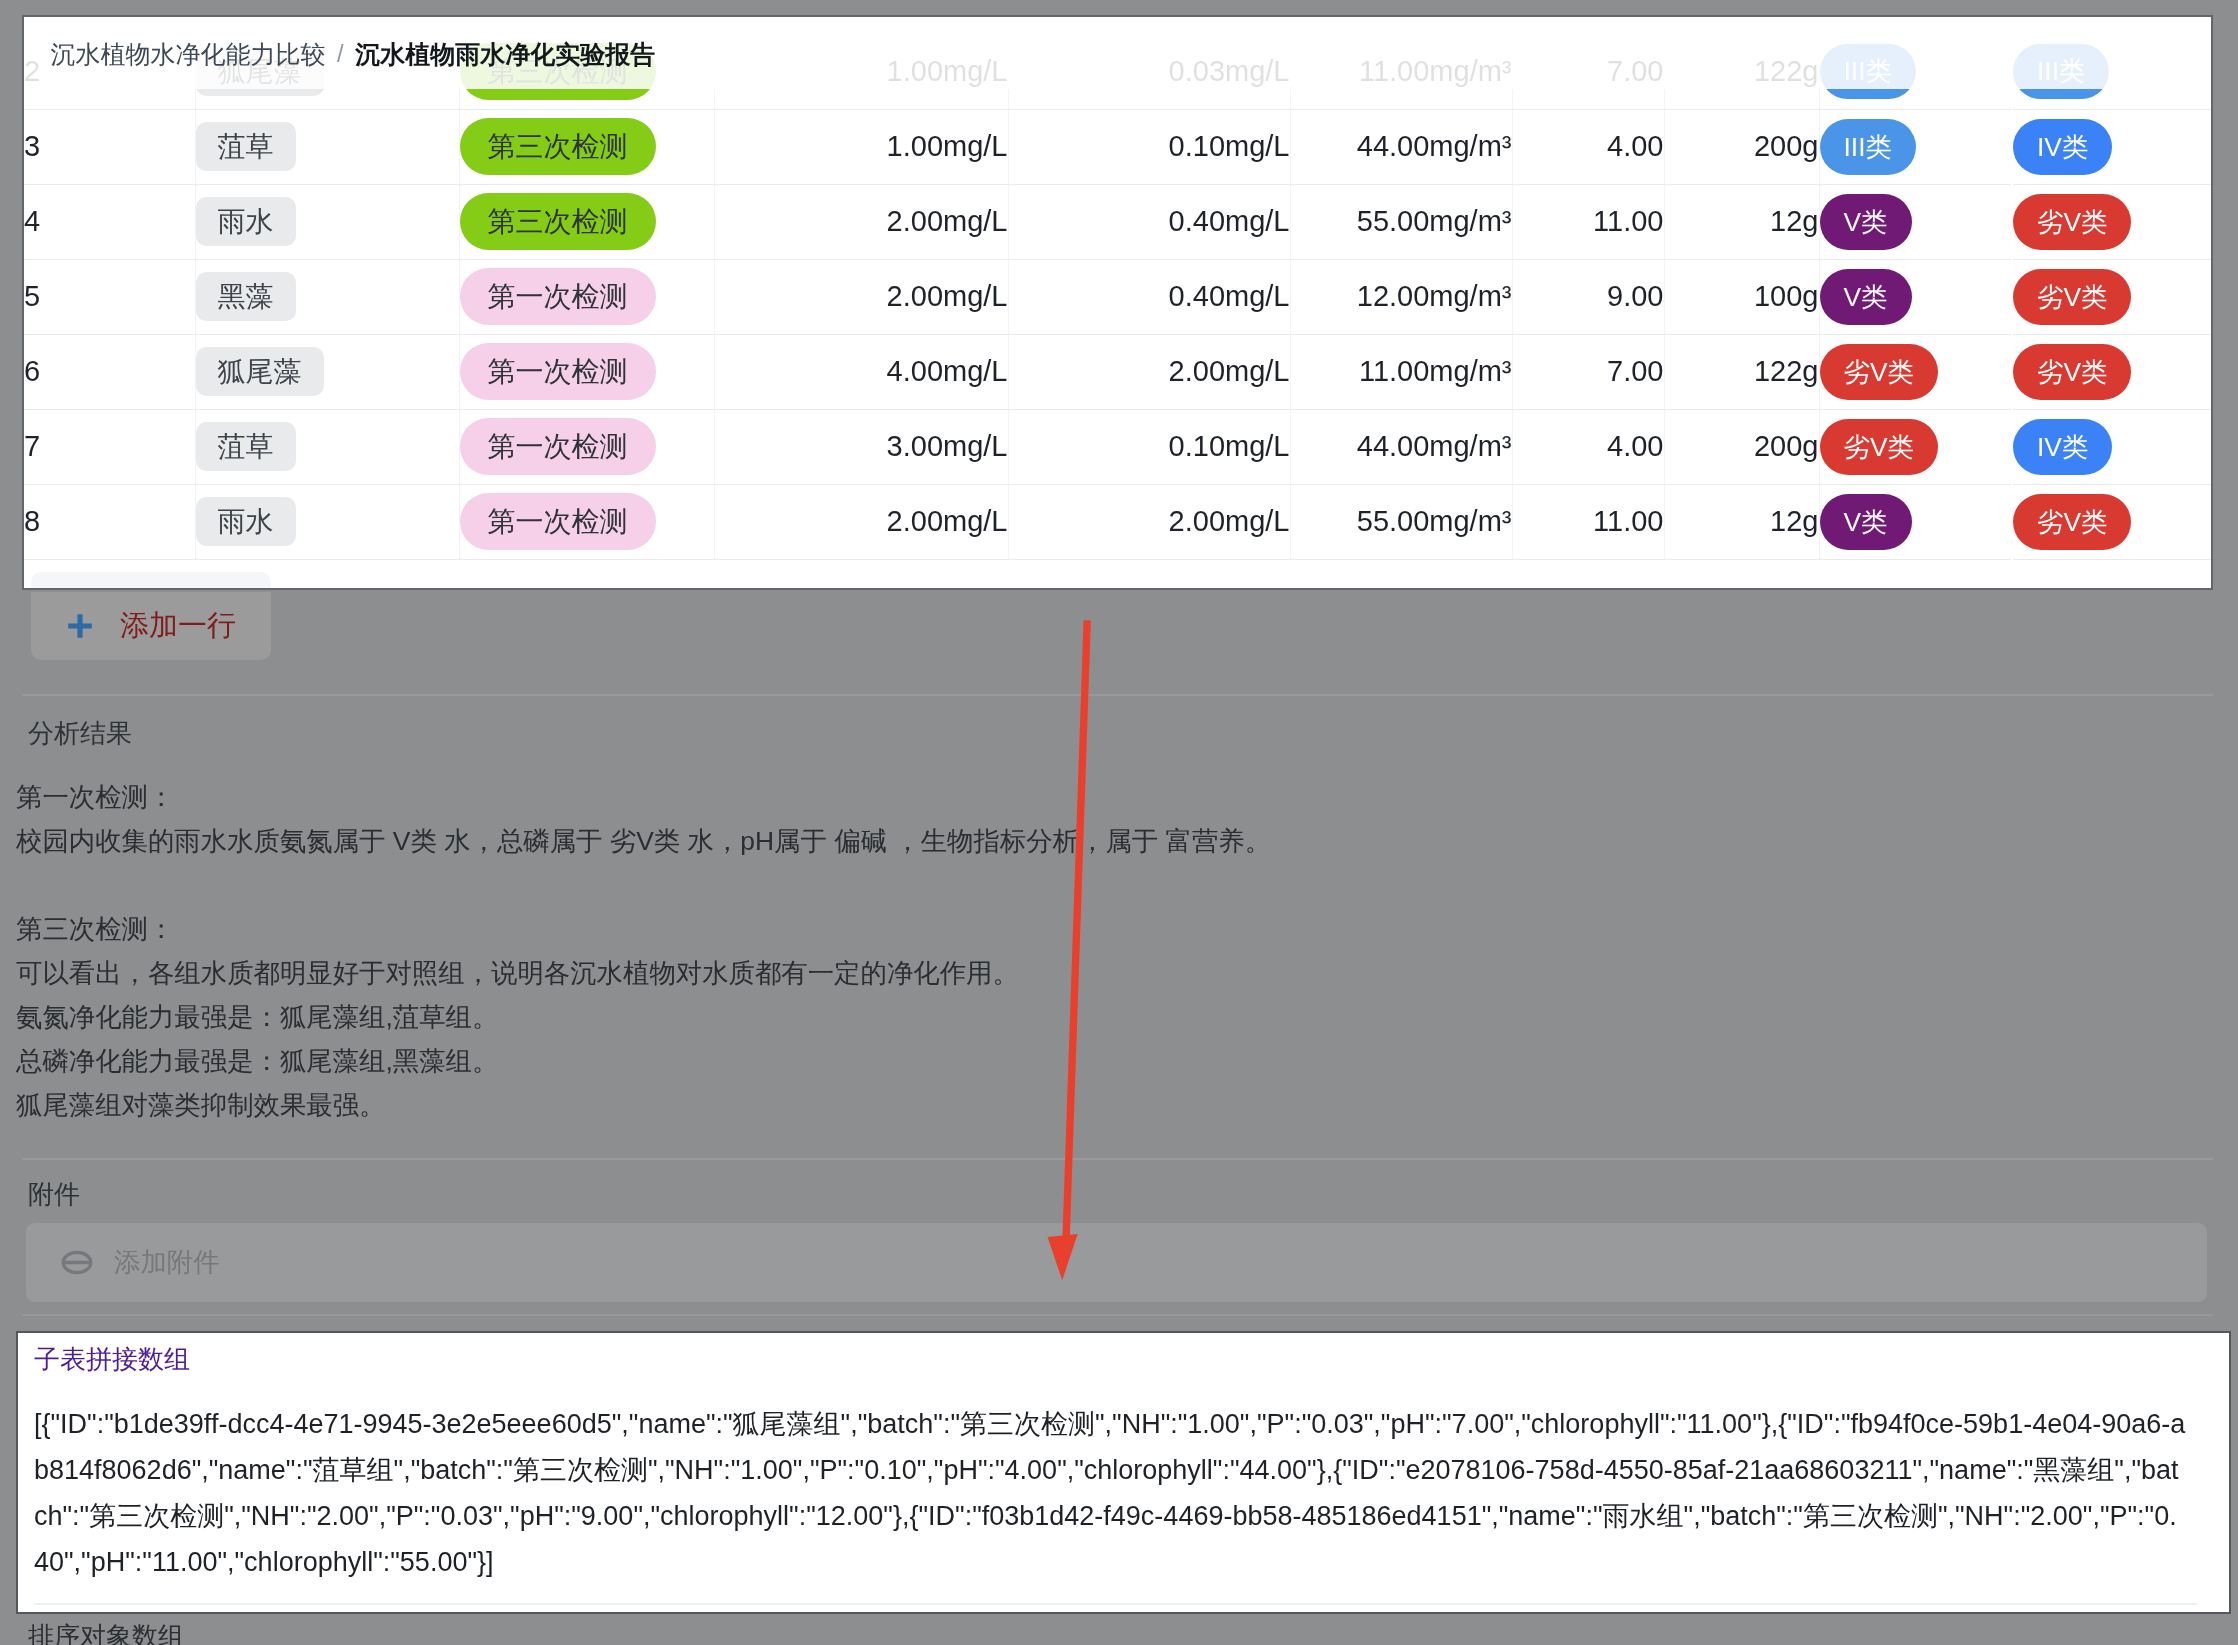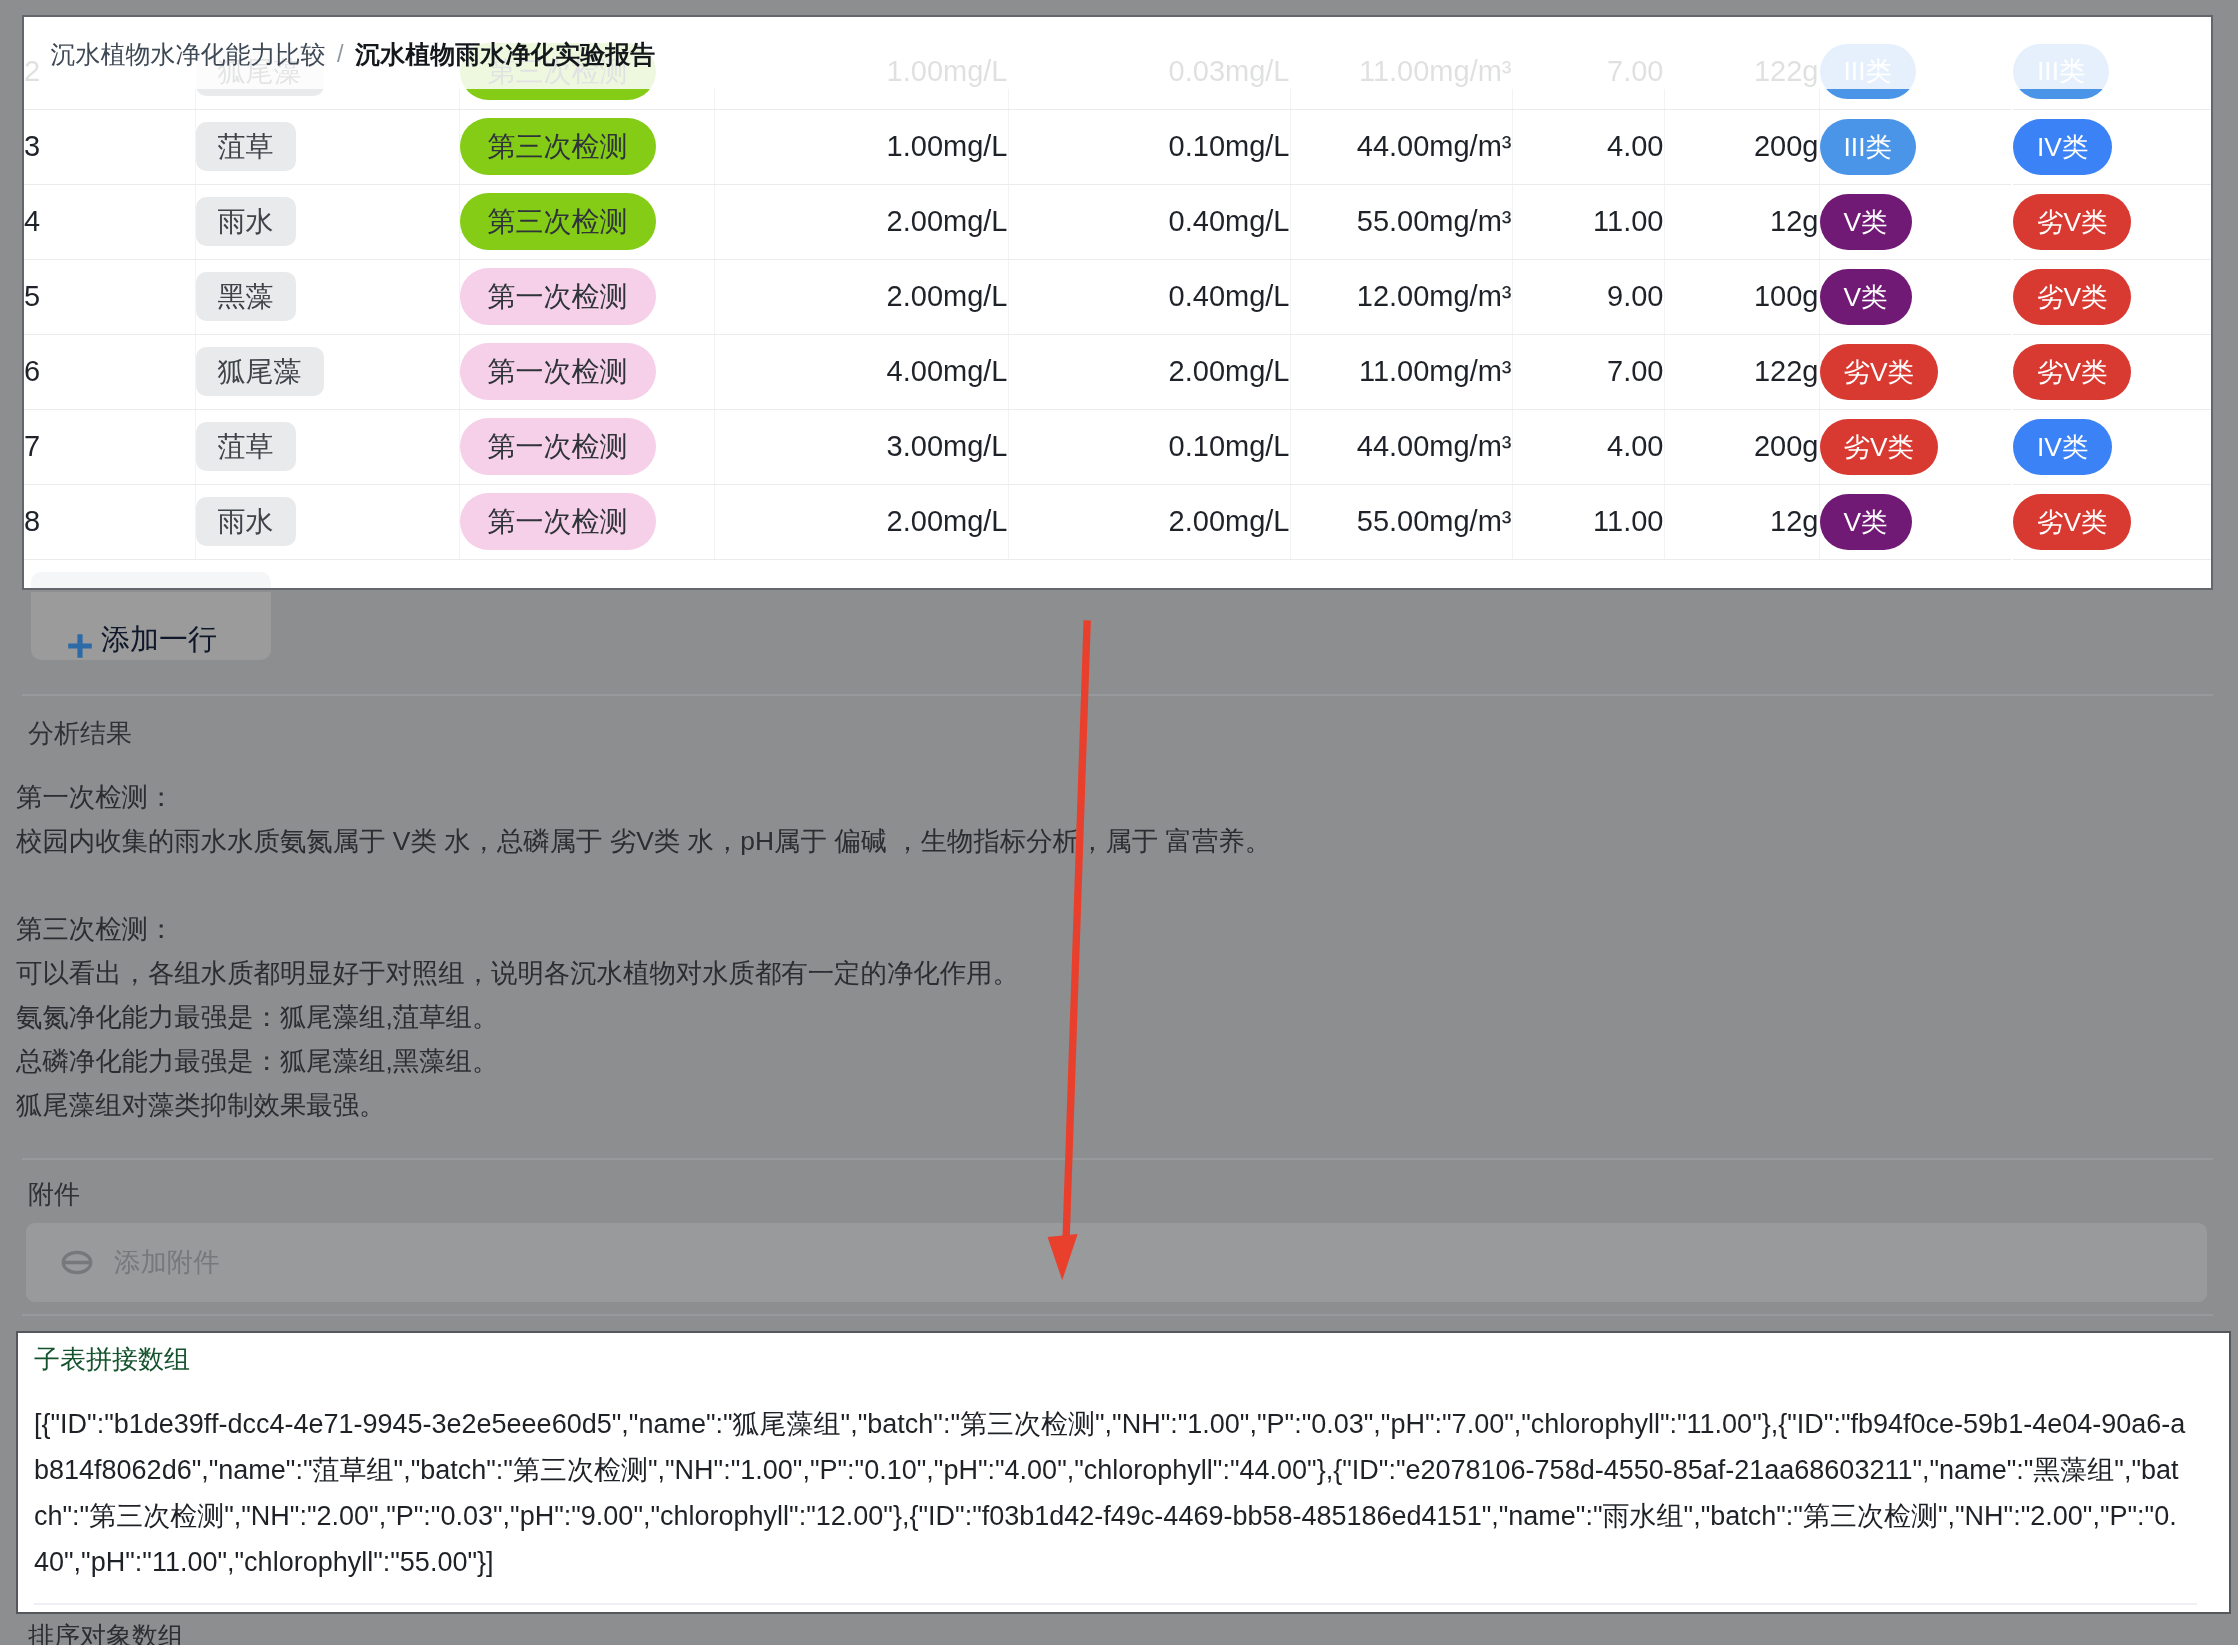--- a/index.html
+++ b/index.html
@@ -34,37 +34,37 @@
   .bc-overlay{position:absolute;left:0;top:4px;right:0;height:68px;background:rgba(255,255,255,0.86);
     z-index:4;display:flex;align-items:center;padding-left:26.4px;box-sizing:border-box;}
   .bc-parent{font-size:25px;color:#3e4955;}
   .bc-sep{font-size:23.5px;color:#9097a0;margin:0 11.7px;}
   .bc-current{font-size:25px;font-weight:bold;color:#14181d;}
   .btn-ghost{position:absolute;left:7.3px;bottom:0;width:240px;height:16px;background:#f5f6f8;
     border-radius:10.3px 10.3px 0 0;}
 
   
   .add-row{position:absolute;left:31px;top:592px;width:240px;height:68px;background:#9b9b9b;
-    border-radius:0 0 10.3px 10.3px;display:flex;align-items:flex-end;gap:7px;padding-left:35px;
-    box-sizing:border-box;font-size:29px;color:#0f172a;z-index:1;cursor:pointer;}
+    border-radius:0 0 10.3px 10.3px;display:flex;align-items:center;gap:26px;padding-left:35px;
+    box-sizing:border-box;font-size:29px;color:#7f1d1d;z-index:1;cursor:pointer;}
   .divider{position:absolute;left:22px;width:2191px;height:2.2px;background:#97999c;}
   .d1{top:694px;} .d2{top:1158px;} .d3{top:1314px;}
   .sec-label{position:absolute;left:28px;font-size:26px;color:#2e3236;}
   .analysis-title{top:716px;}
   .analysis-body{position:absolute;left:16px;top:775px;width:2129px;font-size:26.4px;line-height:44px;
     color:#2a2d31;white-space:pre-line;}
   .attach-title{top:1177px;}
   .attach-row{position:absolute;left:26.4px;top:1223px;width:2181px;height:79px;background:#999a9c;
     border-radius:8.8px;display:flex;align-items:center;gap:17.6px;padding-left:32px;
     box-sizing:border-box;font-size:26.4px;color:#77787b;cursor:pointer;}
 
   
   .json-card{position:absolute;left:16px;top:1331px;width:2215px;height:283px;background:#fff;
     border:2.9px solid #54575c;box-sizing:border-box;z-index:2;}
-  .json-label{position:absolute;left:16px;top:8.8px;font-size:26px;color:#14532d;}
+  .json-label{position:absolute;left:16px;top:8.8px;font-size:26px;color:#4c1d95;}
   .json-text{position:absolute;left:16px;right:41px;top:68px;font-size:27px;line-height:46px;
     color:#1e2126;word-break:break-all;}
   .json-divider{position:absolute;left:16px;right:32px;bottom:7.3px;height:2.2px;background:#edeff2;}
   .sort-title{top:1619px;color:#2b2e32;}
 
   .arrow-svg{position:absolute;left:0;top:0;z-index:40;pointer-events:none;}
 </style>
 </head>
 <body>
 

